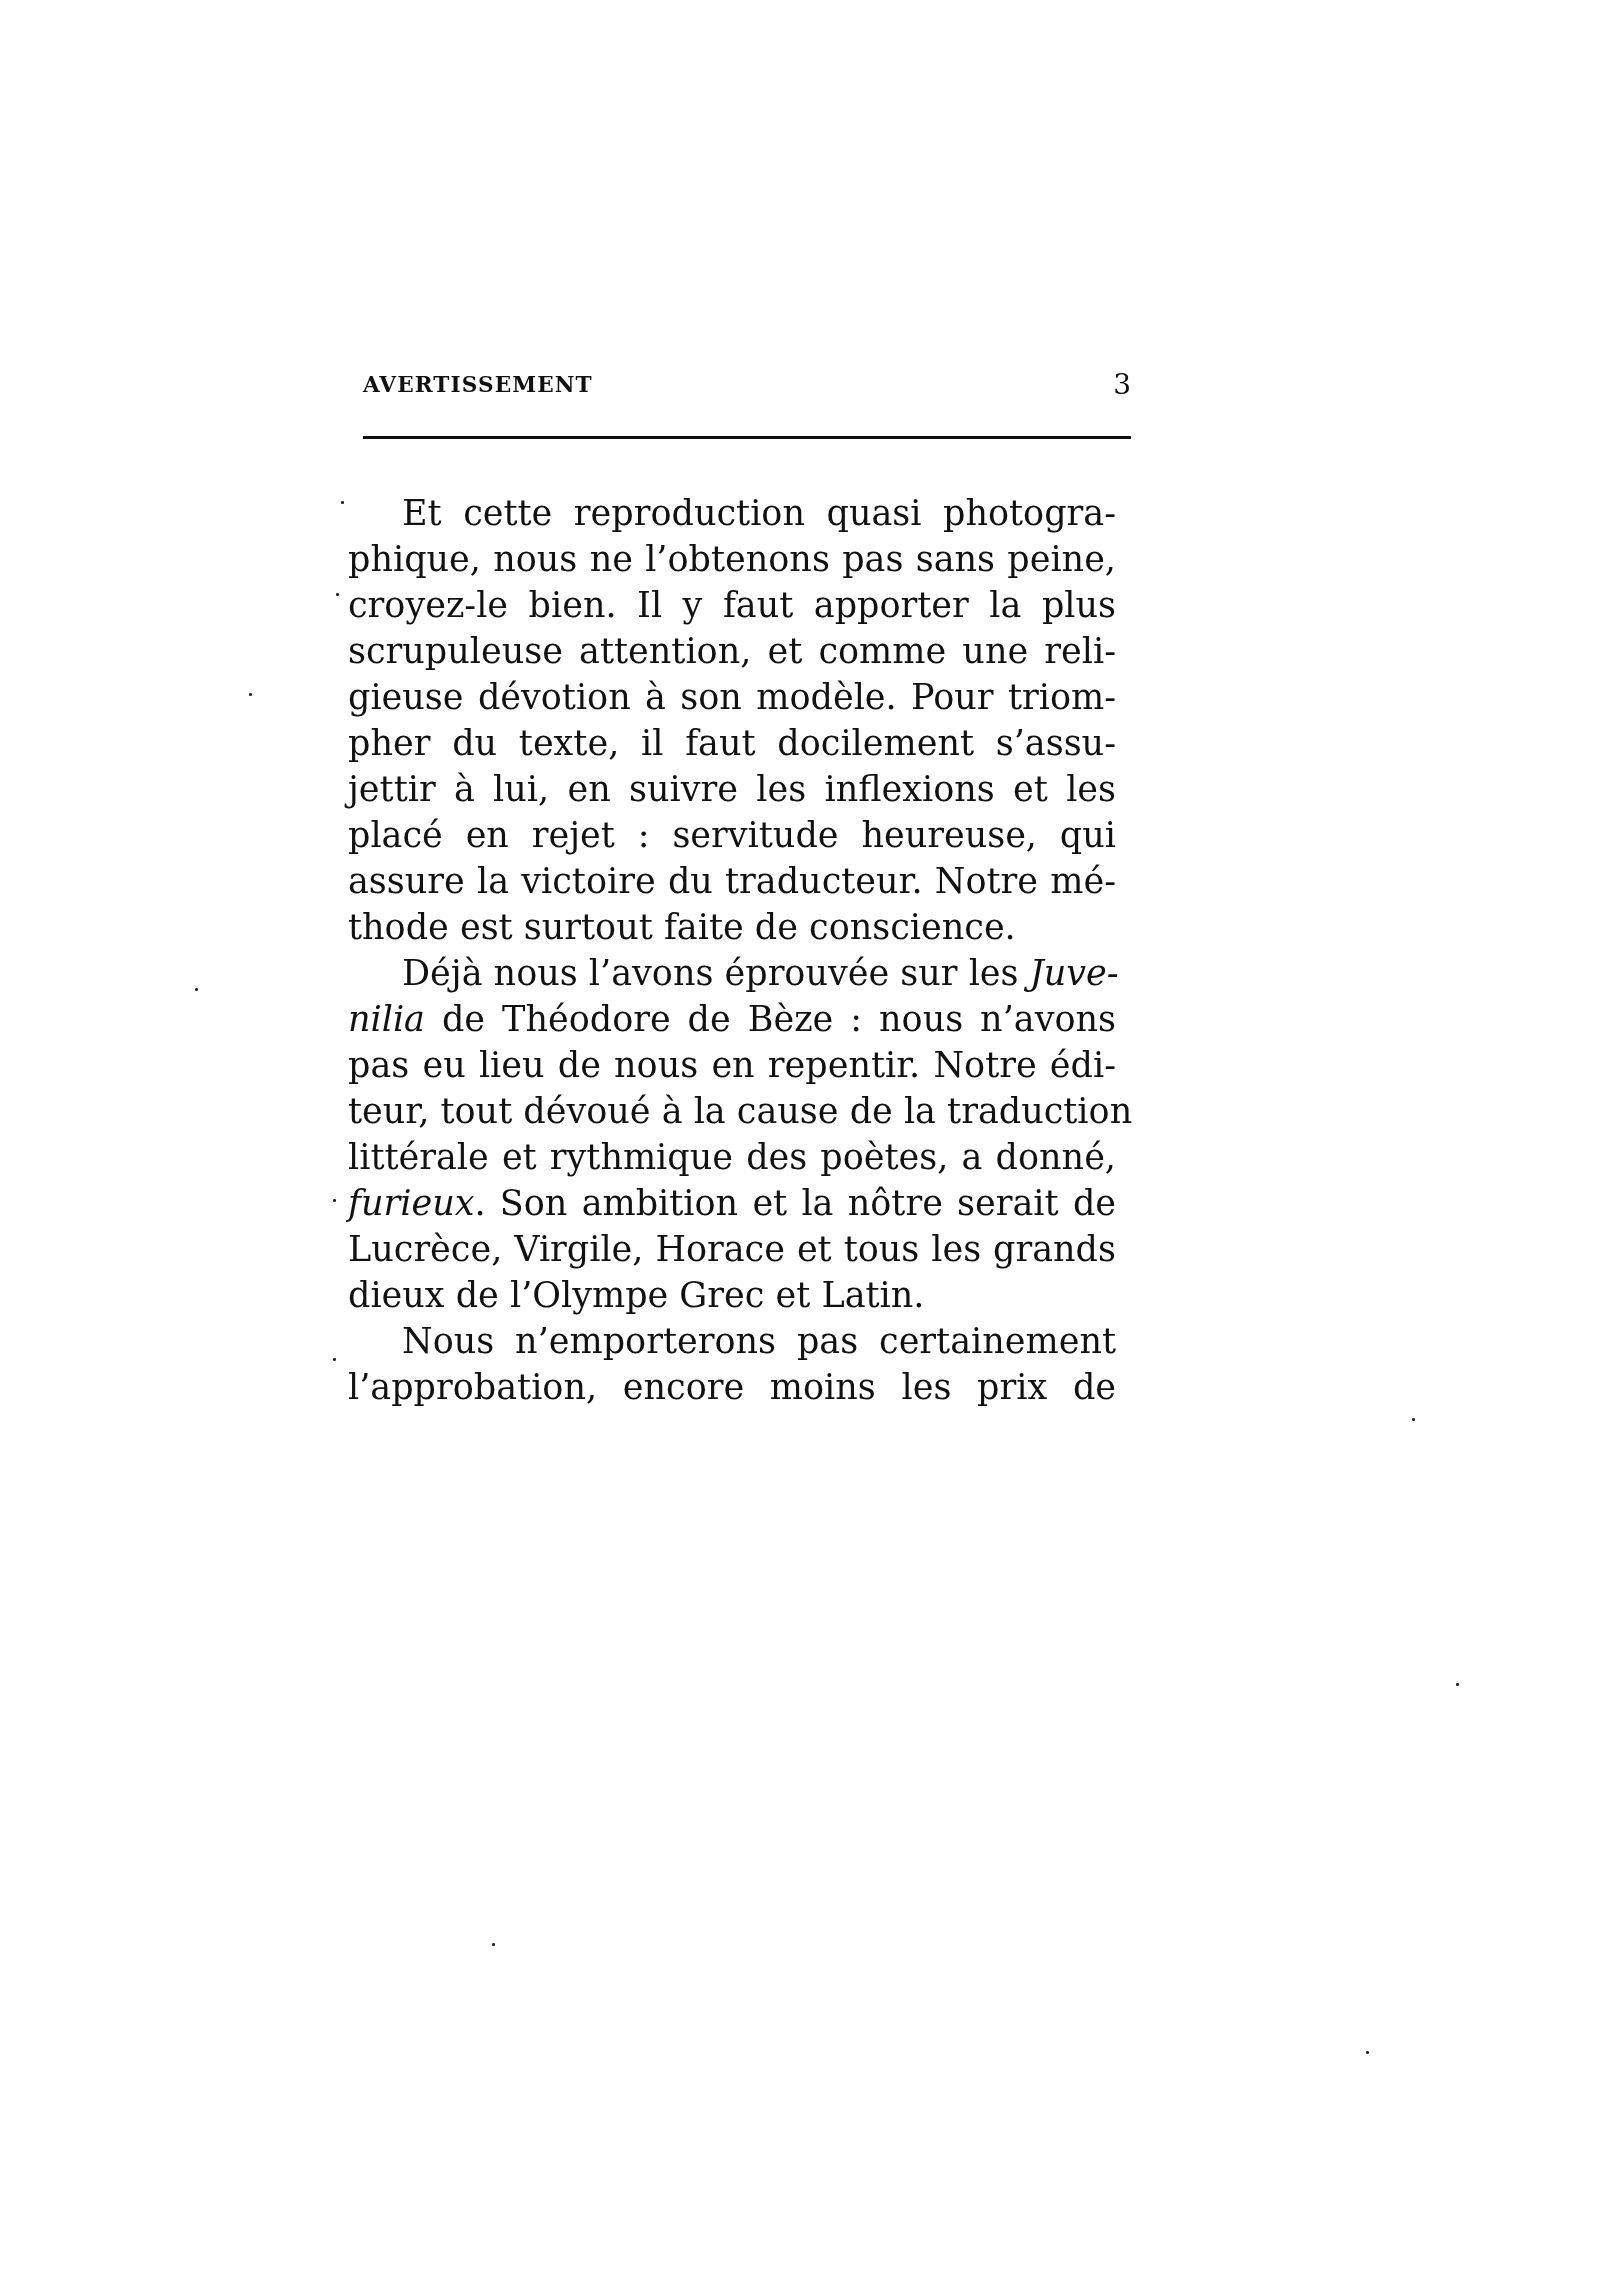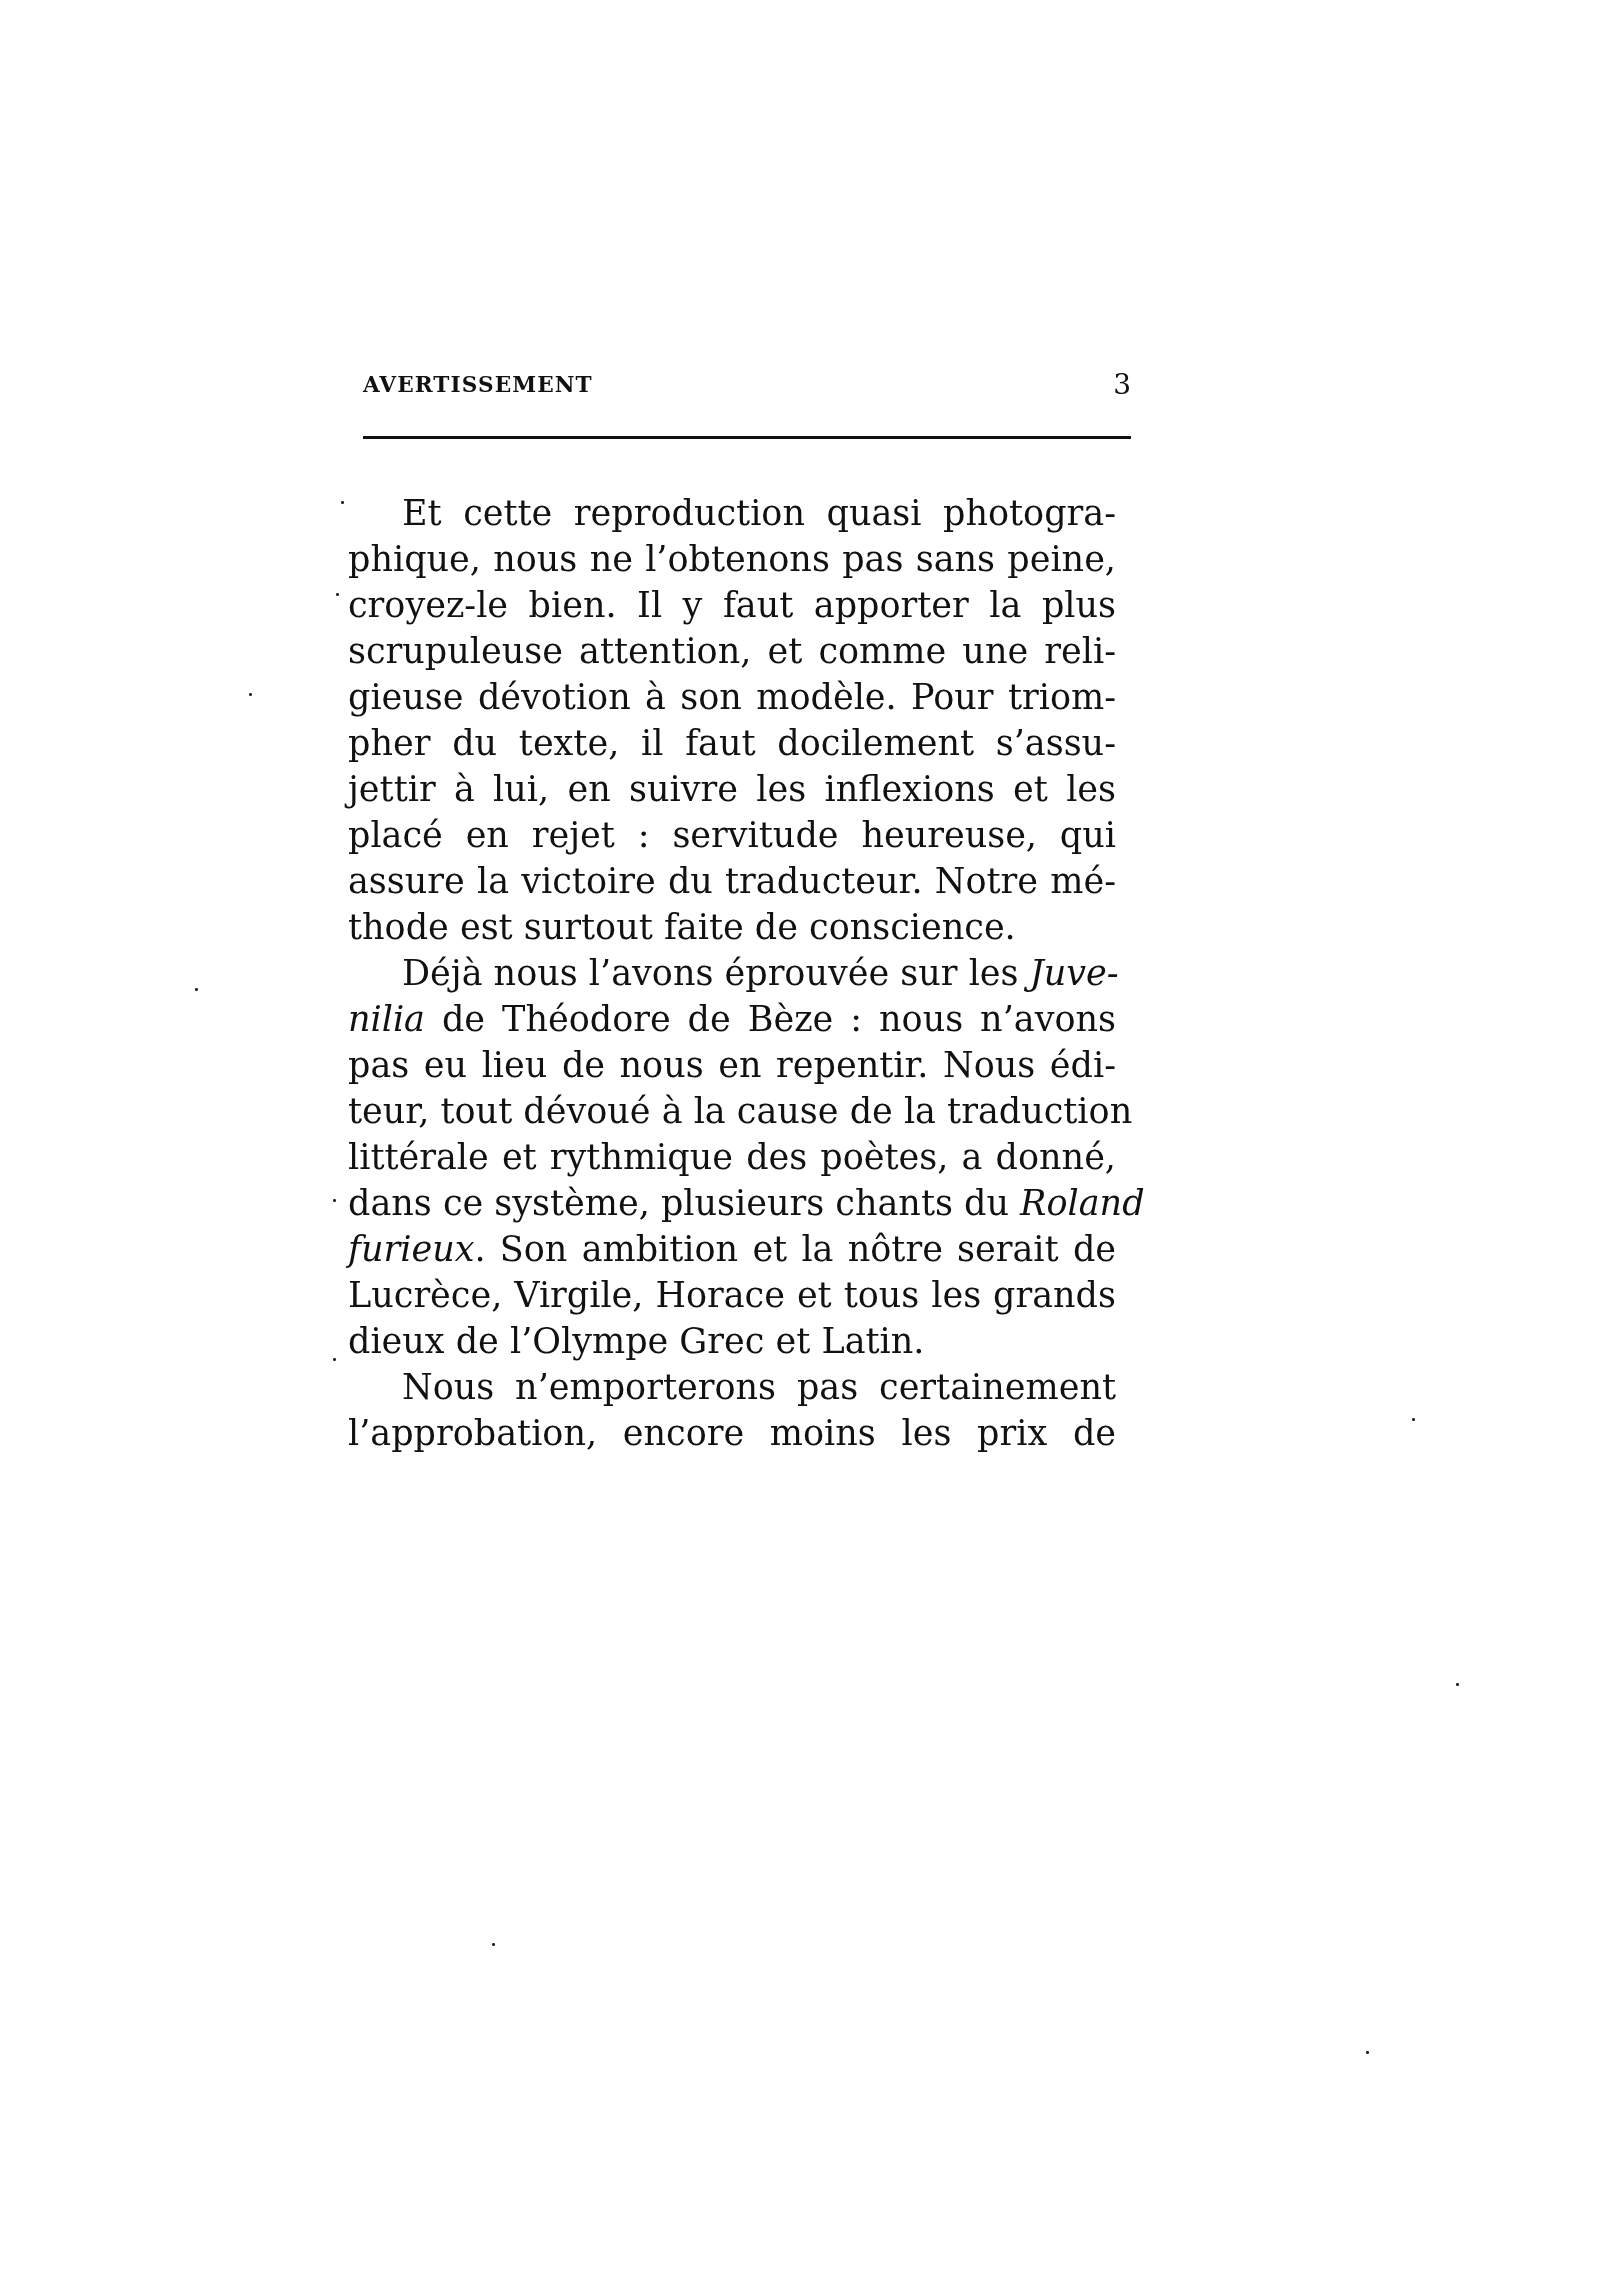--- a/index.html
+++ b/index.html
@@ -30,24 +30,23 @@
     <span class="line"><span>croyez-le bien. Il y faut apporter la plus</span></span>
     <span class="line"><span>scrupuleuse attention, et comme une reli-</span></span>
     <span class="line"><span>gieuse dévotion à son modèle. Pour triom-</span></span>
     <span class="line"><span>pher du texte, il faut docilement s’assu-</span></span>
     <span class="line"><span>jettir à lui, en suivre les inflexions et les</span></span>
     <span class="line"><span>placé en rejet : servitude heureuse, qui</span></span>
     <span class="line"><span>assure la victoire du traducteur. Notre mé-</span></span>
     <span class="line last"><span>thode est surtout faite de conscience.</span></span>
     <span class="line indent"><span>Déjà nous l’avons éprouvée sur les </span><i>Juve-</i></span>
     <span class="line"><i>nilia</i><span> de Théodore de Bèze : nous n’avons</span></span>
-    <span class="line"><span>pas eu lieu de nous en repentir. Nous édi-</span></span>
+    <span class="line"><span>pas eu lieu de nous en repentir. Notre édi-</span></span>
     <span class="line"><span>teur, tout dévoué à la cause de la traduction</span></span>
     <span class="line"><span>littérale et rythmique des poètes, a donné,</span></span>
-    <span class="line"><span>dans ce système, plusieurs chants du </span><i>Roland</i></span>
     <span class="line"><i>furieux</i><span>. Son ambition et la nôtre serait de</span></span>
     <span class="line"><span>Lucrèce, Virgile, Horace et tous les grands</span></span>
     <span class="line last"><span>dieux de l’Olympe Grec et Latin.</span></span>
     <span class="line indent"><span>Nous n’emporterons pas certainement</span></span>
     <span class="line"><span>l’approbation, encore moins les prix de</span></span>
   </div>
 
 <div class="speck" style="left:341px;top:501px;"></div>
 <div class="speck" style="left:336px;top:593px;"></div>
 <div class="speck" style="left:249px;top:693px;"></div>

